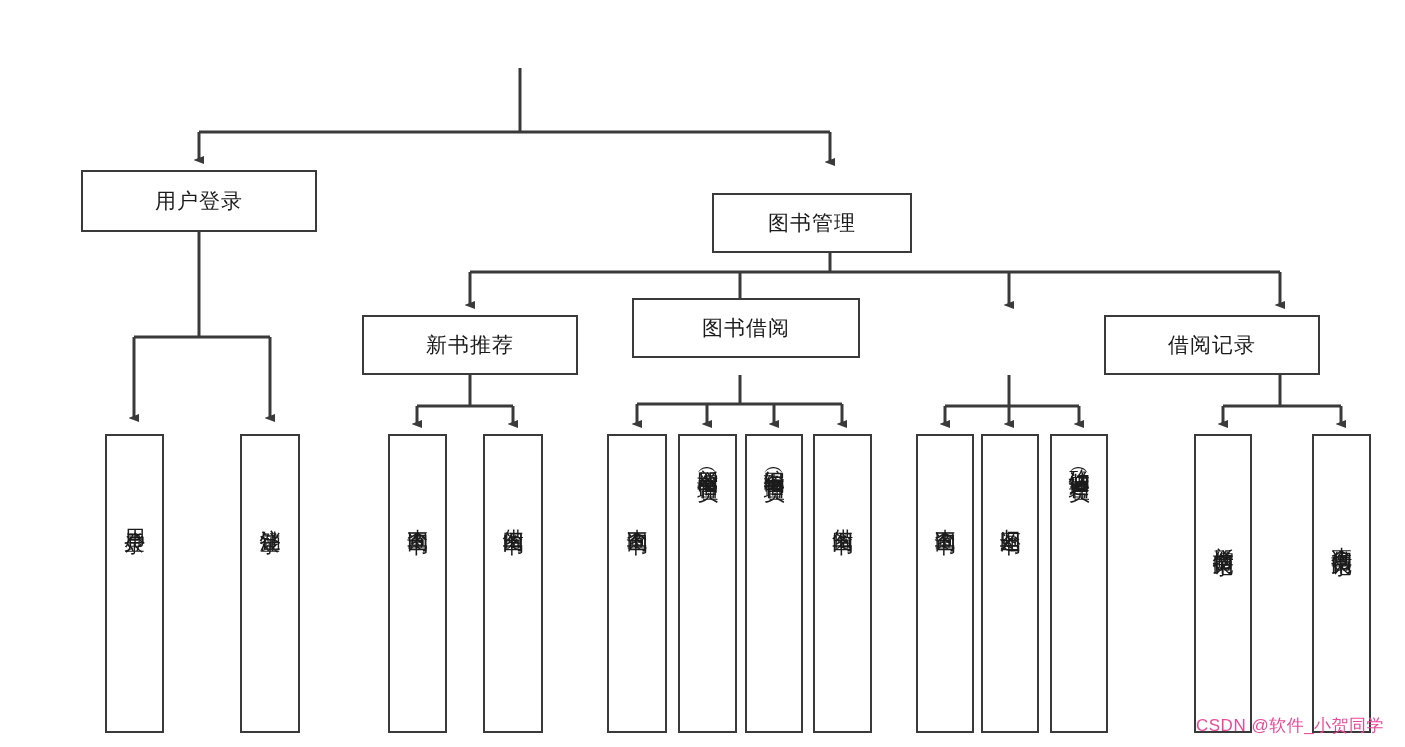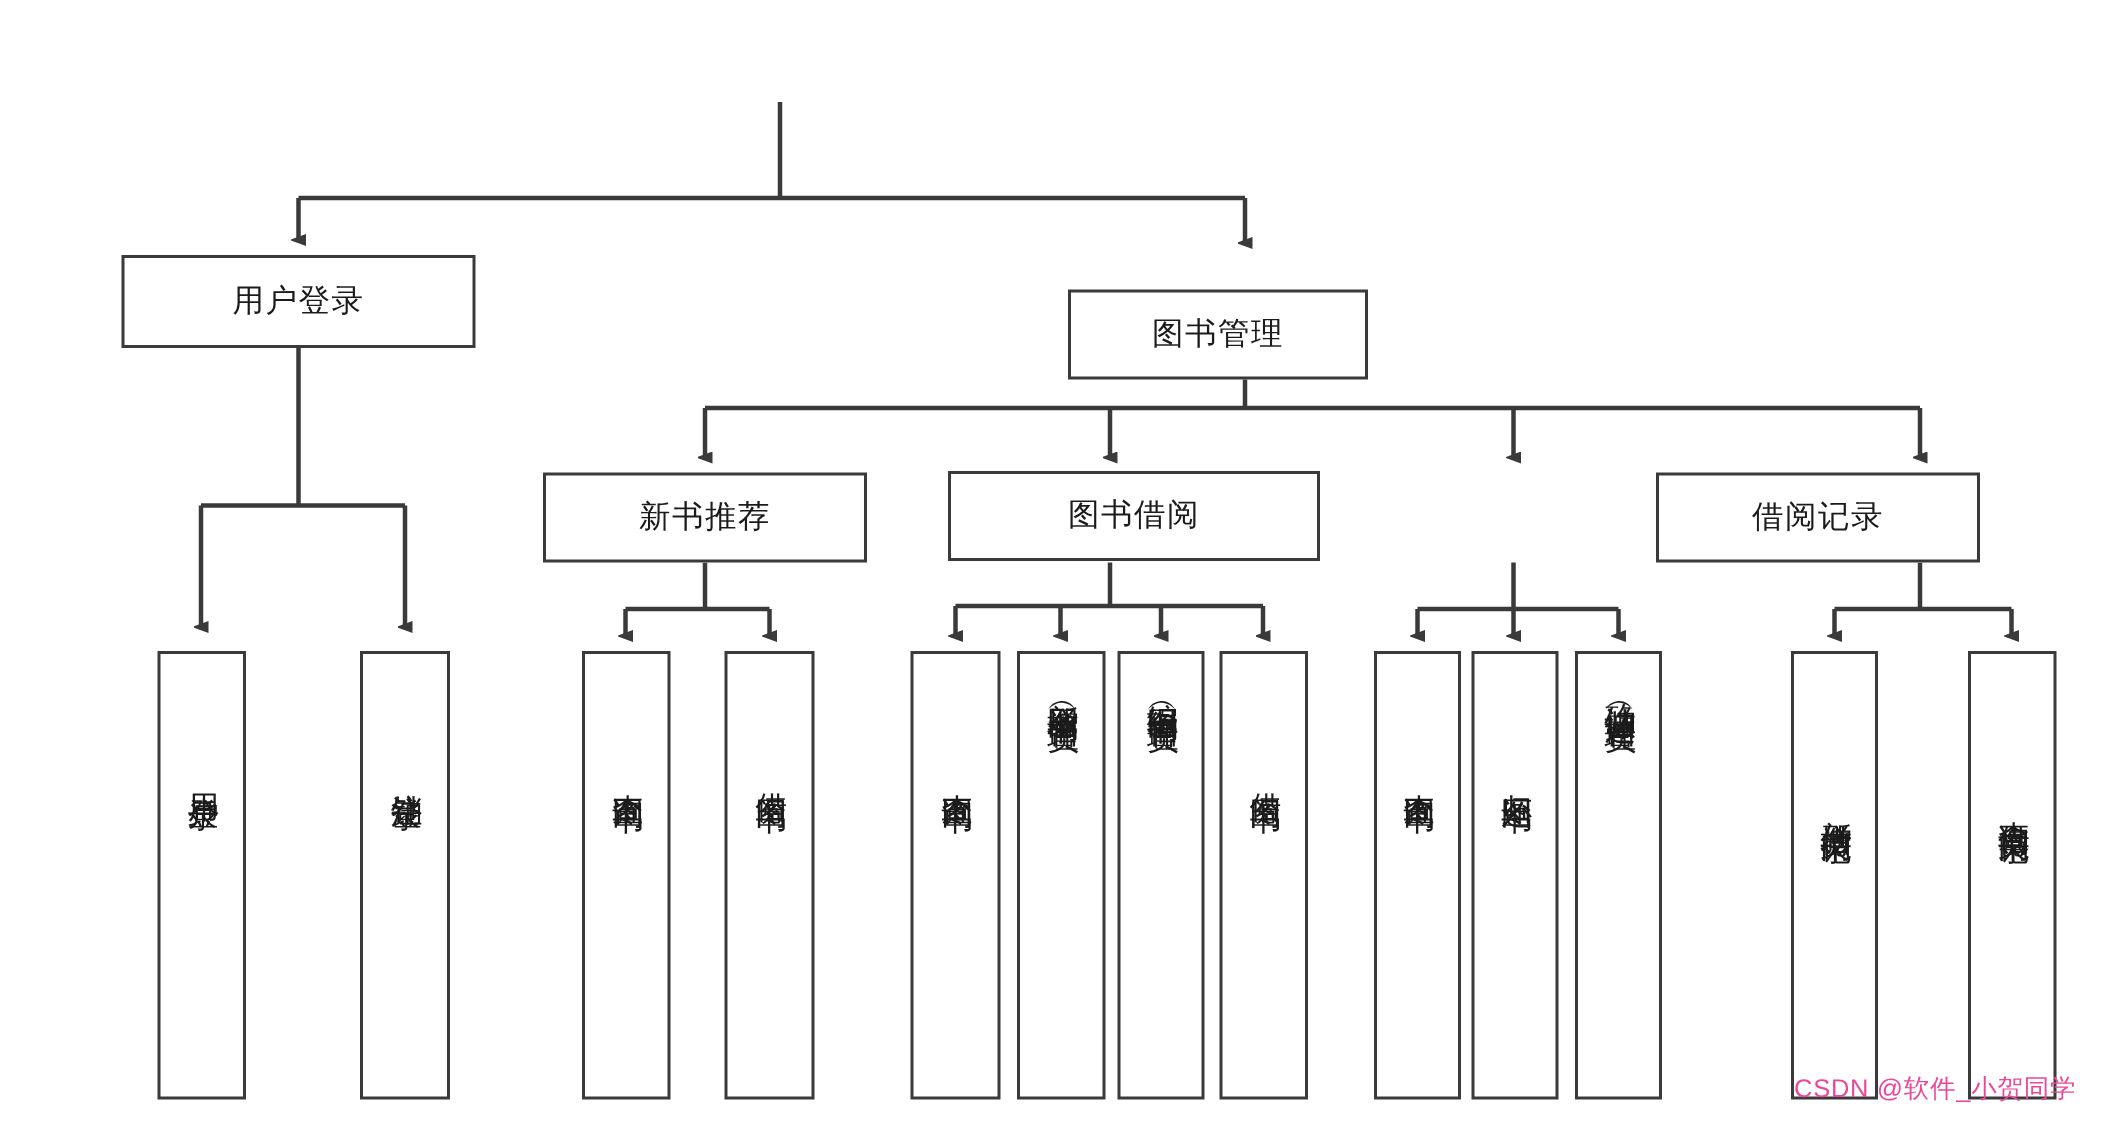--- a/index.html
+++ b/index.html
@@ -136,21 +136,21 @@
   </div>
 
   <div class="node horizontal" style="left:712px; top:172px; width:200px; height:60px;margin-top:21px;">
     <span class="node-label">图书管理</span>
   </div>
 
   <div class="node horizontal" style="left:362px; top:315px; width:216px; height:60px;">
     <span class="node-label">新书推荐</span>
   </div>
 
-  <div class="node horizontal" style="left:632px; top:314px; width:248px; height:60px;">
+  <div class="node horizontal" style="left:632px; top:298px; width:228px; height:60px;">
     <span class="node-label">图书借阅</span>
   </div>
 
 
   <div class="node horizontal" style="left:1104px; top:315px; width:216px; height:60px;">
     <span class="node-label">借阅记录</span>
   </div>
 
   <div class="node vertical mid" style="left:105px; top:434px; width:59px; height:299px;">
     <span class="node-label">用户登录</span>

